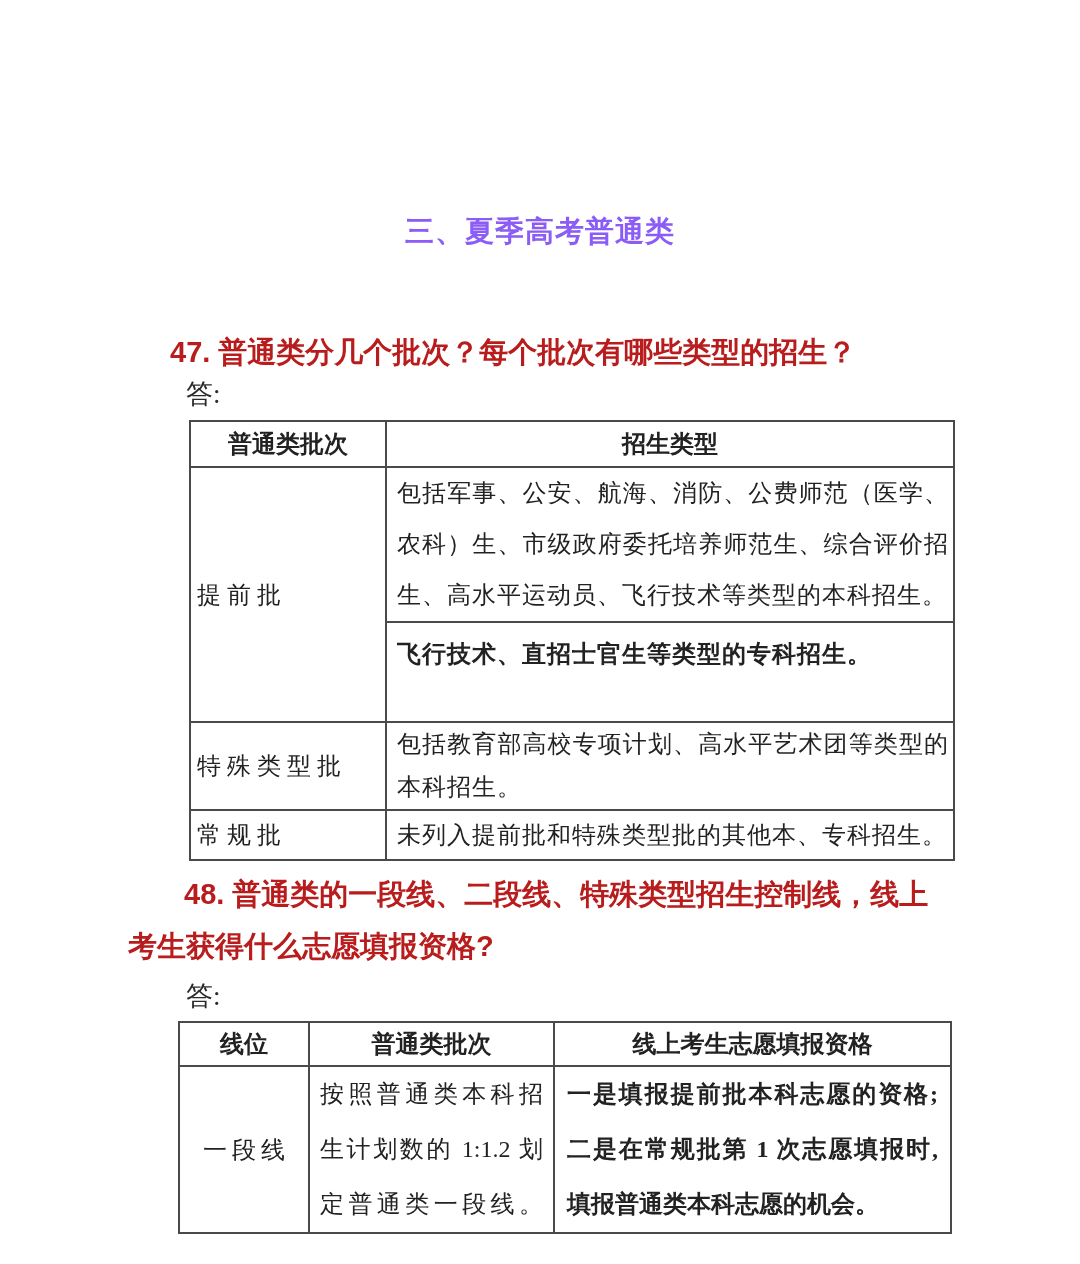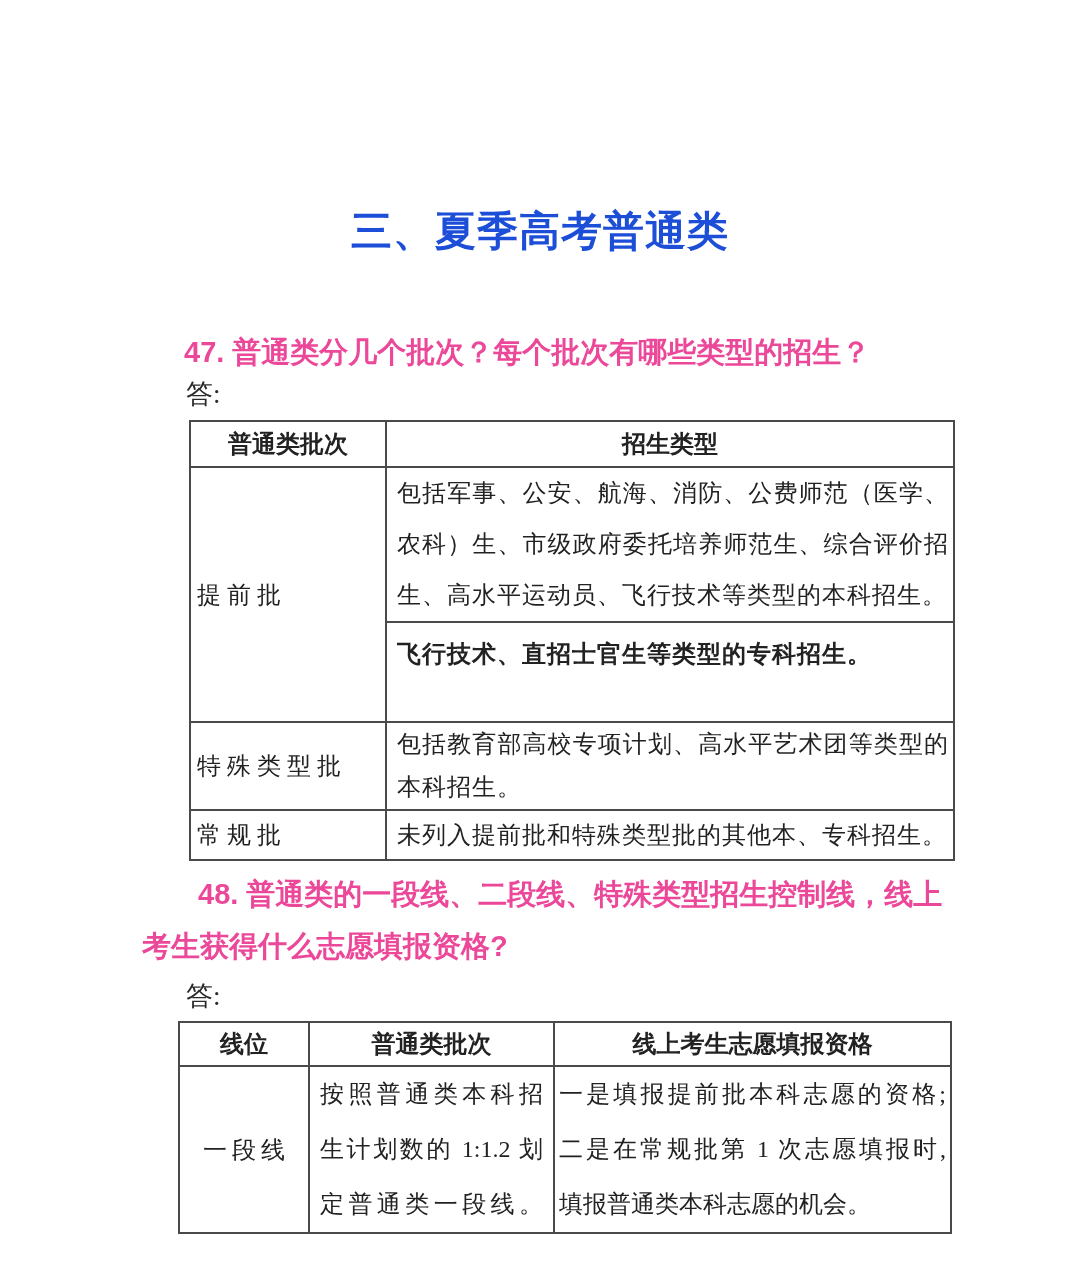--- a/index.html
+++ b/index.html
@@ -5,27 +5,27 @@
   * { margin:0; padding:0; box-sizing:border-box; }
   html,body { width:1080px; height:1264px; }
   body { background:#ffffff; color:#1e1e1e; overflow:hidden; }
   .page {
     position:relative; width:1080px; height:1264px; background:#ffffff;
     font-family:"Liberation Serif","DejaVu Serif",serif;
   }
   .doc-title {
     position:absolute; top:206px; left:0; width:1080px;
     text-align:center; font-family:"Liberation Sans","DejaVu Sans",sans-serif;
-    font-weight:700; font-size:41px; line-height:50px; color:#1d4ed8;
+    font-weight:700; font-size:29px; line-height:50px; color:#8b5cf6;
     letter-spacing:1px;
   }
   .question {
-    position:absolute; left:142px; width:822px;
+    position:absolute; left:128px; width:822px;
     font-family:"Liberation Sans","DejaVu Sans",sans-serif;
-    font-weight:700; font-size:29px; line-height:52px; color:#ec4899;
+    font-weight:700; font-size:29px; line-height:52px; color:#b91c1c;
   }
   .q47 { top:326px; text-indent:42px; }
   .q48 { top:868px; text-indent:56px; }
   .answer-label {
     position:absolute; left:186px; font-size:27px; line-height:32px; color:#2a2a2a;
   }
   .ans1 { top:378px; }
   .ans2 { top:980px; }
 
   table { border-collapse:collapse; table-layout:fixed; position:absolute; background:#ffffff; }
@@ -58,21 +58,21 @@
   .t2 col.c1 { width:130px; }
   .t2 col.c2 { width:245px; }
   .t2 col.c3 { width:397px; }
   .t2 tr.hrow { height:44px; }
   .t2 tr.brow { height:166px; }
   .t2 td.linecell {
     text-align:center; vertical-align:middle;
     letter-spacing:5px; text-indent:5px;
   }
   .t2 td.mcell { padding:0 10px; vertical-align:middle; }
-  .t2 td.qcell { padding:0 4px; vertical-align:middle; }
+  .t2 td.qcell { padding:0 12px; vertical-align:middle;font-weight:bold; }
   .jline { line-height:55px; text-align:justify; text-align-last:justify; white-space:nowrap; }
   .jline.last { text-align-last:left; }
 </style>
 </head>
 <body>
 
 <div class="page">
 
   <div class="doc-title">三、夏季高考普通类</div>
 

